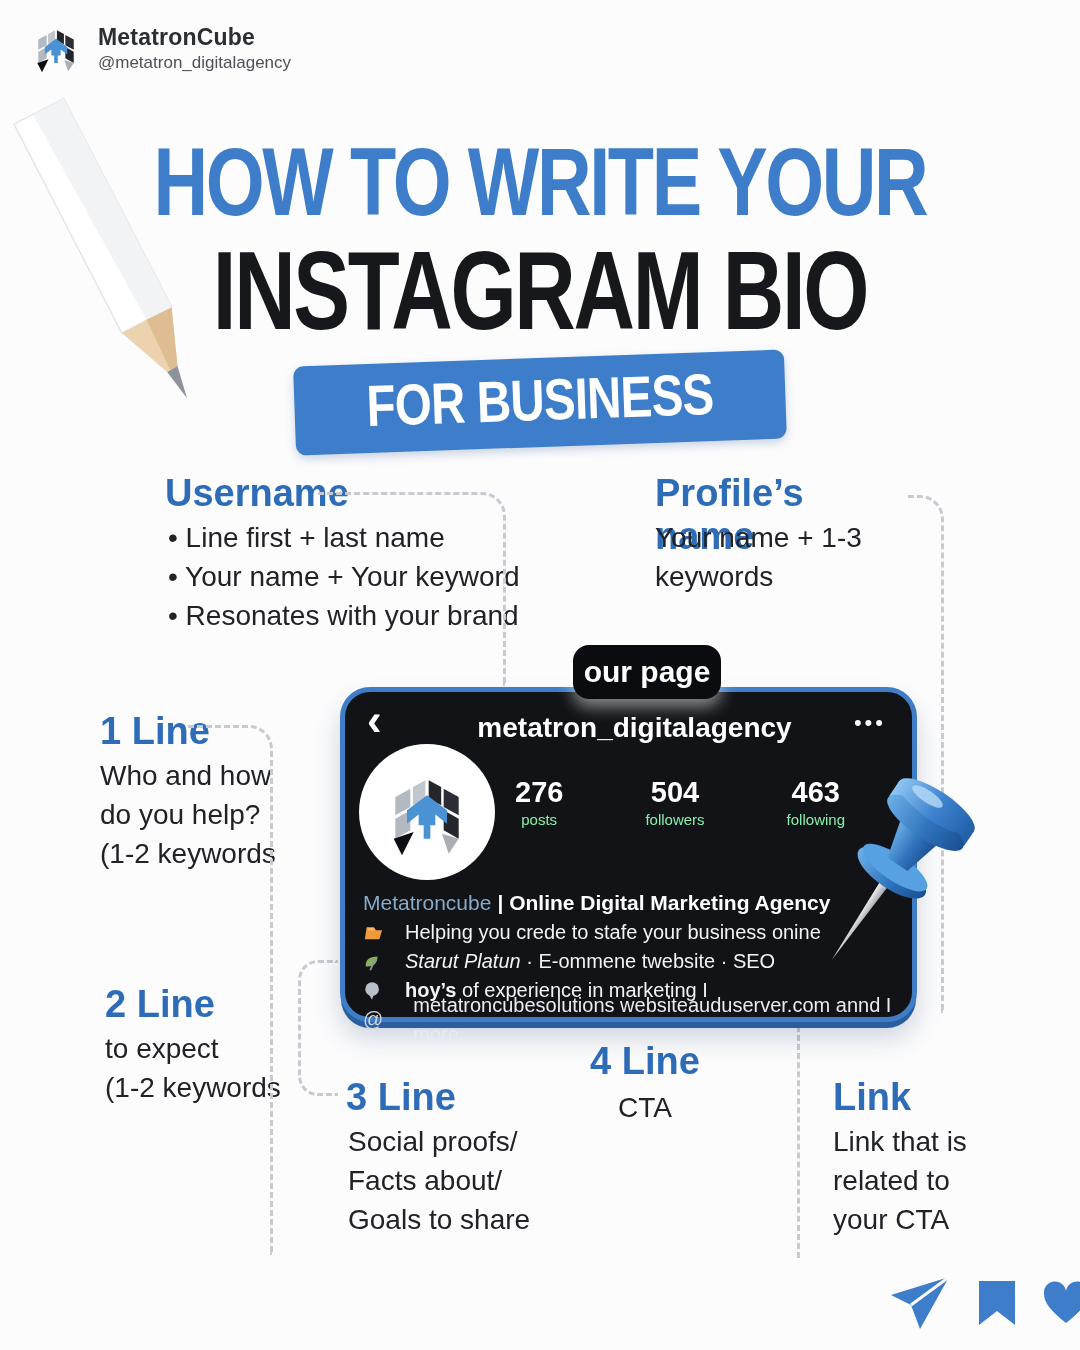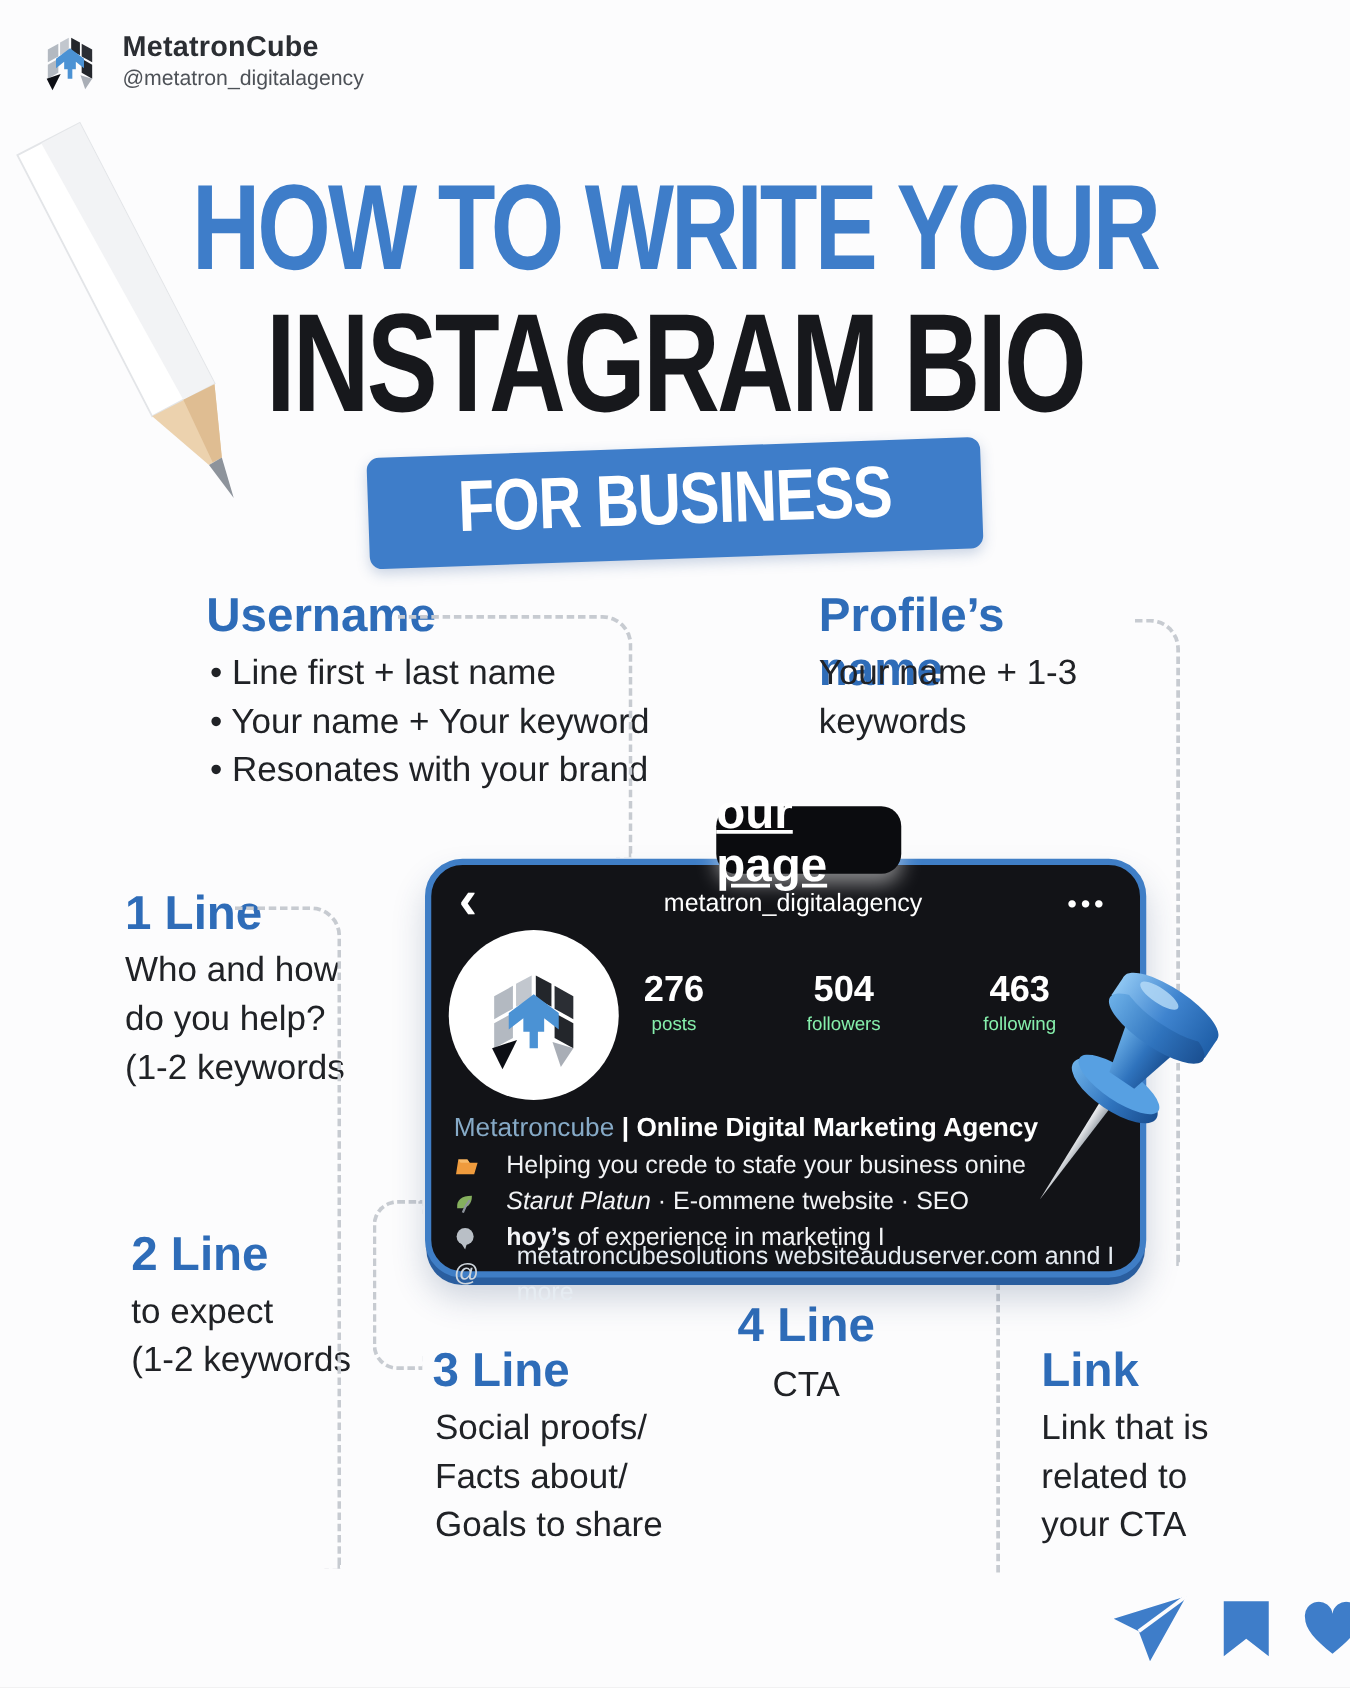--- a/index.html
+++ b/index.html
@@ -50,24 +50,24 @@
     border-top-left-radius:20px;border-bottom-left-radius:20px;}
   #conn-link{left:797px;top:1026px;width:3px;height:232px;border-left:3px dashed var(--dash);}
   
   .phone{position:absolute;left:340px;top:687px;width:577px;height:335px;z-index:2;
     background:#121317;border:5px solid #3f7ec6;border-radius:30px;
     box-shadow:0 7px 0 -1px #2a5e9f,0 16px 26px rgba(40,70,110,.22);
     color:#fff;}
   .ourpage{position:absolute;left:573px;top:645px;width:148px;height:54px;z-index:4;
     background:#0b0c0f;border-radius:16px;display:flex;align-items:center;justify-content:center;
     box-shadow:0 8px 16px rgba(255,255,255,.5);}
-  .ourpage span{font-size:38px;font-weight:bold;color:#fff;text-decoration:underline;}
+  .ourpage span{font-size:30px;font-weight:bold;color:#fff;}
   .ph-header{position:absolute;left:0;top:14px;width:100%;height:40px;}
   .ph-back{position:absolute;left:22px;top:-8px;font-size:44px;font-weight:bold;color:#fff;line-height:44px;}
-  .ph-user{position:absolute;left:0;top:6px;width:100%;text-align:center;font-size:20px;font-weight:normal;color:#fff;padding-left:12px;}
+  .ph-user{position:absolute;left:0;top:6px;width:100%;text-align:center;font-size:28px;font-weight:bold;color:#fff;padding-left:12px;}
   .ph-menu{position:absolute;right:26px;top:4px;font-size:22px;letter-spacing:3px;color:#fff;}
   .ph-avatar{position:absolute;left:14px;top:52px;width:136px;height:136px;border-radius:50%;
     background:#fff;display:flex;align-items:center;justify-content:center;}
   .ph-stats{position:absolute;left:170px;top:84px;width:330px;display:flex;justify-content:space-between;}
   .stat{text-align:center;}
   .stat .v{font-size:29px;font-weight:bold;color:#fff;}
   .stat .l{font-size:15px;color:#86efac;margin-top:2px;}
   .ph-bio{position:absolute;left:18px;top:196px;width:540px;font-size:20px;line-height:29px;color:#f2f3f5;}
   .bio-name{color:#86aac7;font-size:21px;}
   .bio-name-rest{color:#fff;font-weight:bold;font-size:21px;margin-left:6px;}

